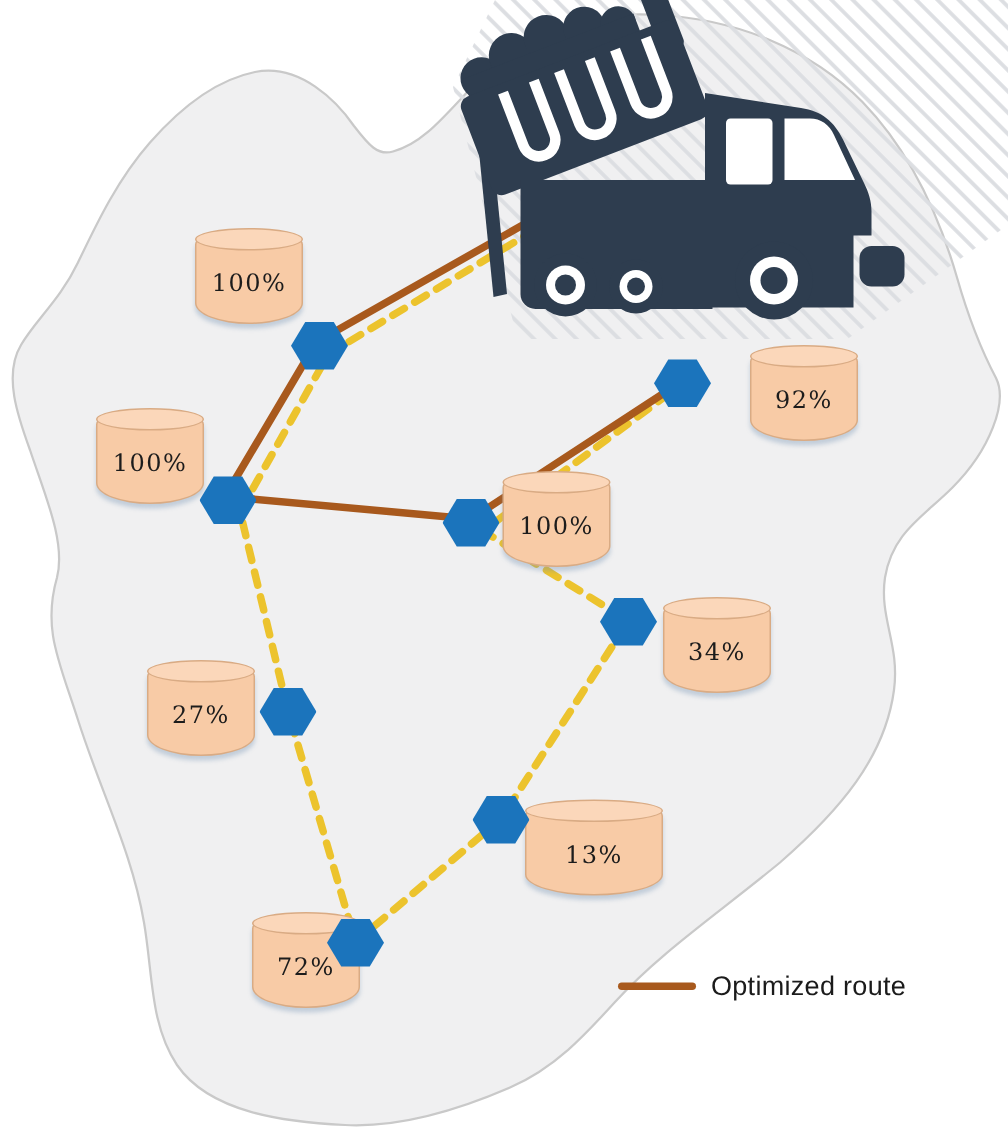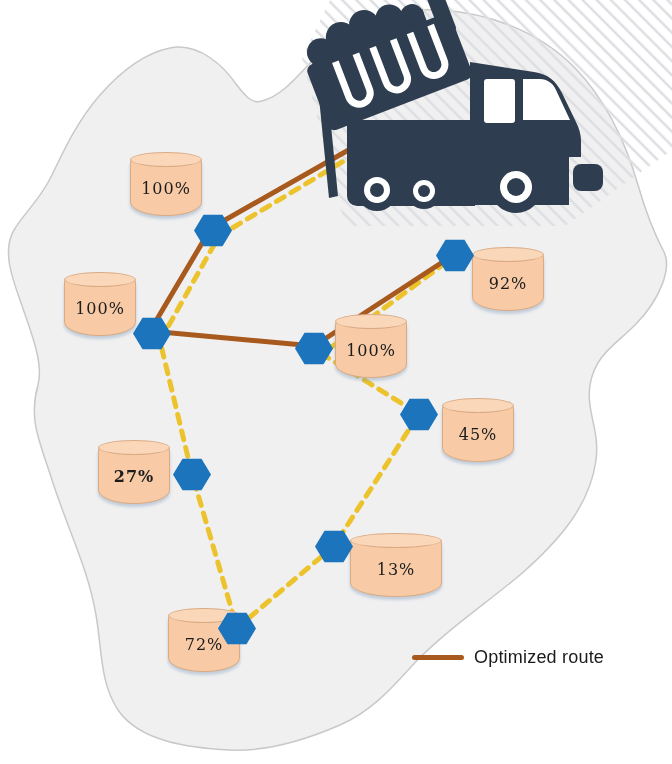--- a/index.html
+++ b/index.html
@@ -135,36 +135,36 @@
       <div class="bin" style="left: 130px; top: 152px;">
         <div class="bin-body"></div>
         <div class="bin-top"></div>
         <span class="bin-label">100%</span>
       </div>
       <div class="bin" style="left: 64px; top: 272px;">
         <div class="bin-body"></div>
         <div class="bin-top"></div>
         <span class="bin-label">100%</span>
       </div>
-      <div class="bin" style="left: 472px; top: 230px; margin-top: 17px;">
+      <div class="bin" style="left: 500px; top: 230px;">
         <div class="bin-body"></div>
         <div class="bin-top"></div>
         <span class="bin-label">92%</span>
       </div>
       <div class="bin" style="left: 335px; top: 314px;">
         <div class="bin-body"></div>
         <div class="bin-top"></div>
         <span class="bin-label">100%</span>
       </div>
       <div class="bin" style="left: 442px; top: 398px;">
         <div class="bin-body"></div>
         <div class="bin-top"></div>
-        <span class="bin-label">45%</span>
+        <span class="bin-label">34%</span>
       </div>
-      <div class="bin" style="left: 98px; top: 440px; font-weight: bold;">
+      <div class="bin" style="left: 98px; top: 440px;">
         <div class="bin-body"></div>
         <div class="bin-top"></div>
         <span class="bin-label">27%</span>
       </div>
       <div class="bin" style="left: 350px; top: 533px; padding-left: 20px;">
         <div class="bin-body"></div>
         <div class="bin-top"></div>
         <span class="bin-label">13%</span>
       </div>
       <div class="bin" style="left: 144px; top: 608px; margin-left: 24px;">

